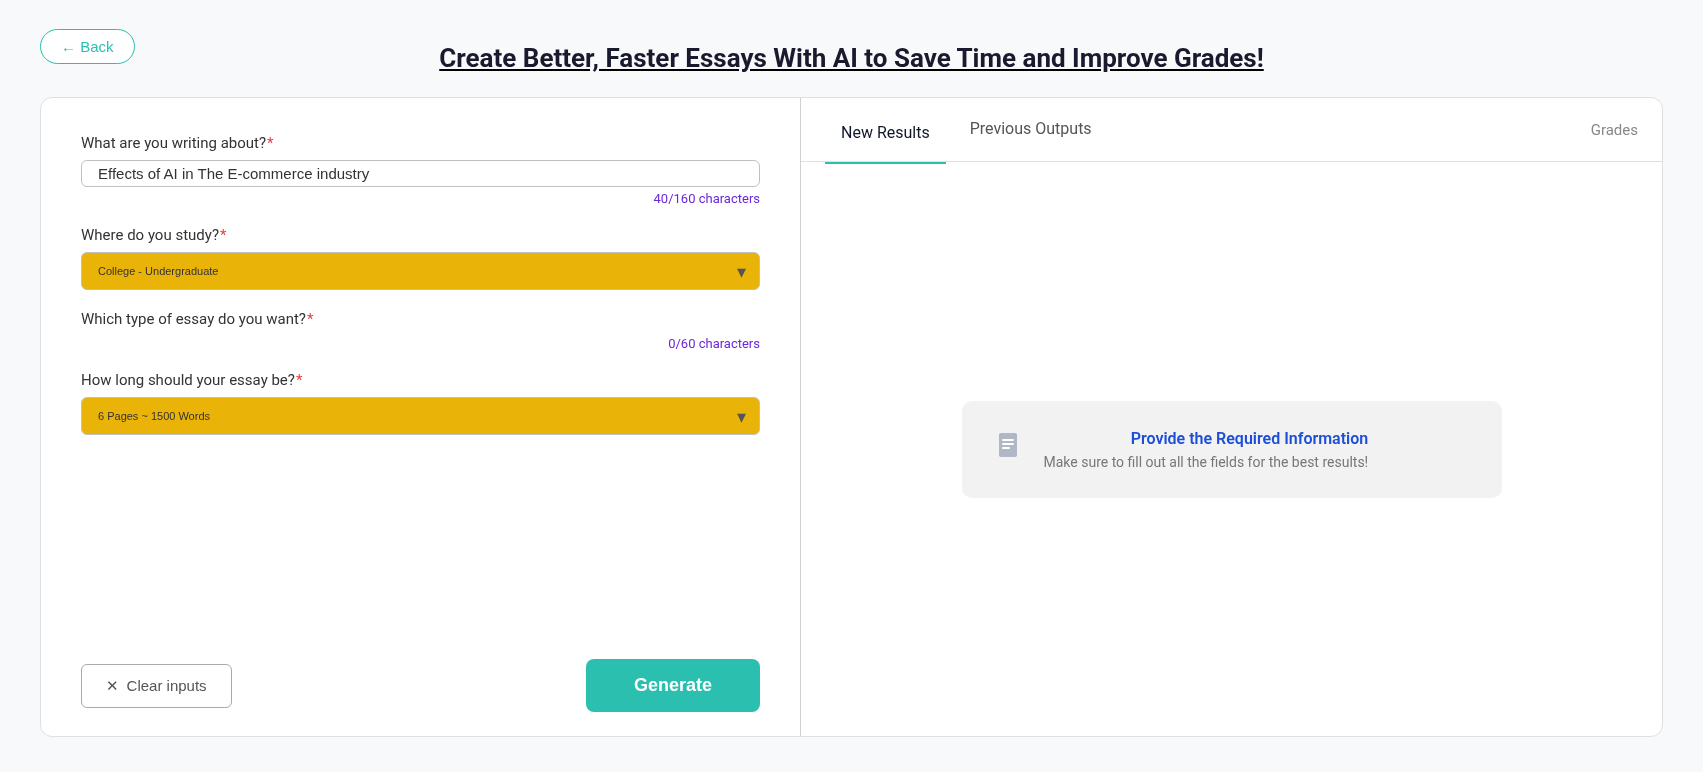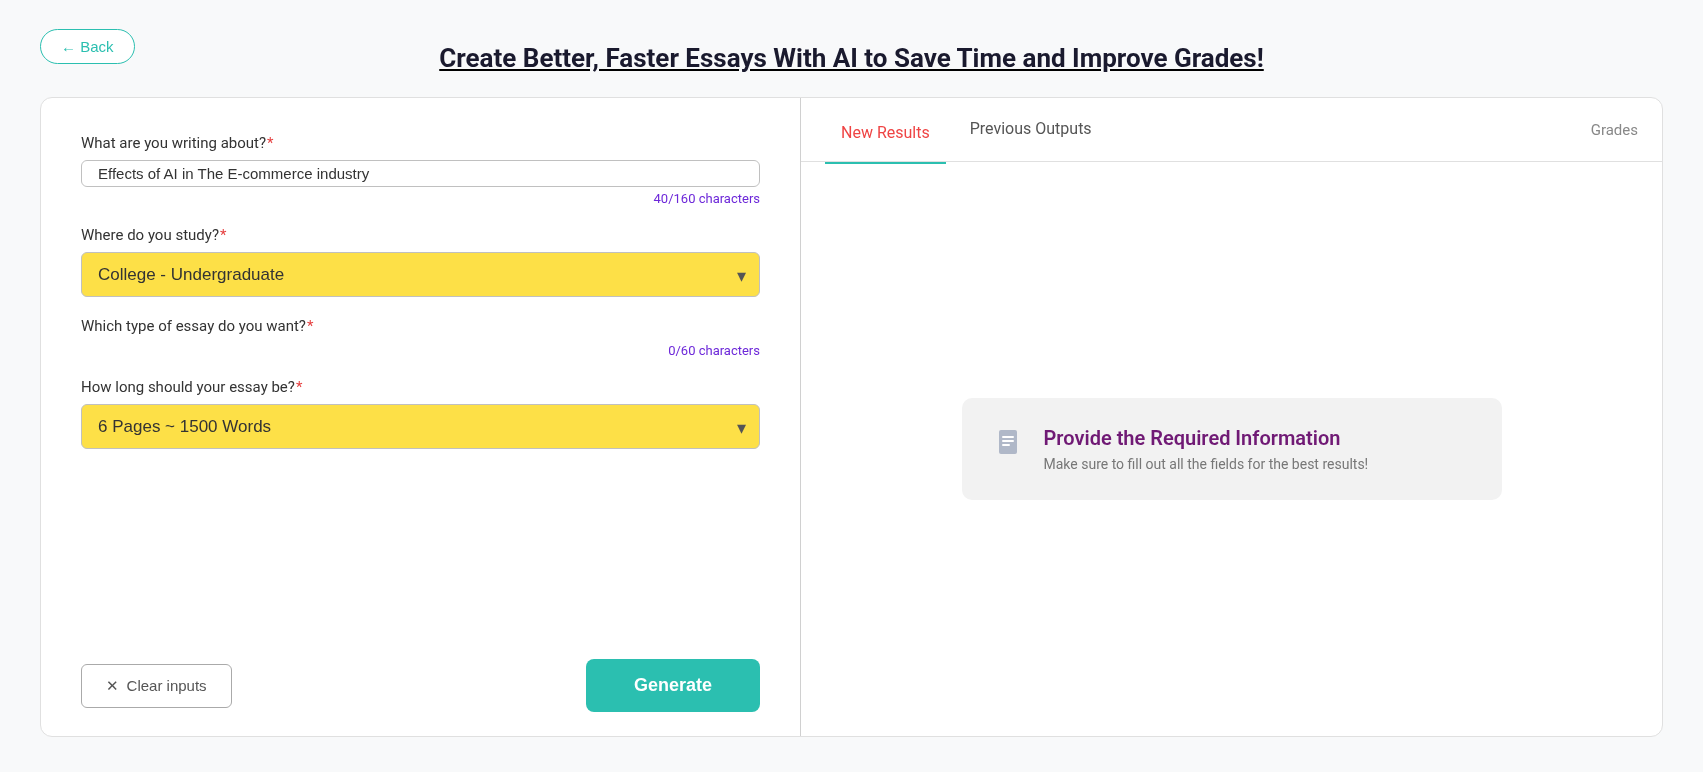--- a/index.html
+++ b/index.html
@@ -110,23 +110,23 @@
 
     .select-wrapper {
       position: relative;
     }
 
     .select-input {
       width: 100%;
       border: 1.5px solid #c0c0c0;
       border-radius: 6px;
       padding: 12px 16px;
-      font-size: 17px;
+      font-size: 11px;
       color: #333;
-      background: #fde047;
+      background: #eab308;
       appearance: none;
       -webkit-appearance: none;
       outline: none;
       cursor: pointer;
     }
 
     .select-arrow {
       position: absolute;
       right: 14px;
       top: 50%;
@@ -186,21 +186,21 @@
     .tab-item {
       padding: 20px 16px;
       font-size: 16px;
       cursor: pointer;
       color: #555;
       border-bottom: 2.5px solid transparent;
       margin-right: 8px;
     }
 
     .tab-item.active {
-      color: #ef4444;
+      color: #0f172a;
       border-bottom-color: #2bbfb0;
       margin-top: 7px;
     }
 
     .tab-clear {
       margin-left: auto;
       color: #888;
       font-size: 15px;
       cursor: pointer;
     }
@@ -230,23 +230,24 @@
       flex-shrink: 0;
     }
 
     .info-text-block {
       display: flex;
       flex-direction: column;
       gap: 6px;
     }
 
     .info-title {
-      font-size: 20px;
+      font-size: 16px;
       font-weight: 600;
-      color: #701a75;
+      color: #1d4ed8;
+      text-align: right;
     }
 
     .info-subtitle {
       font-size: 14px;
       color: #777;
     }
   </style>
 </head>
 <body>
 

